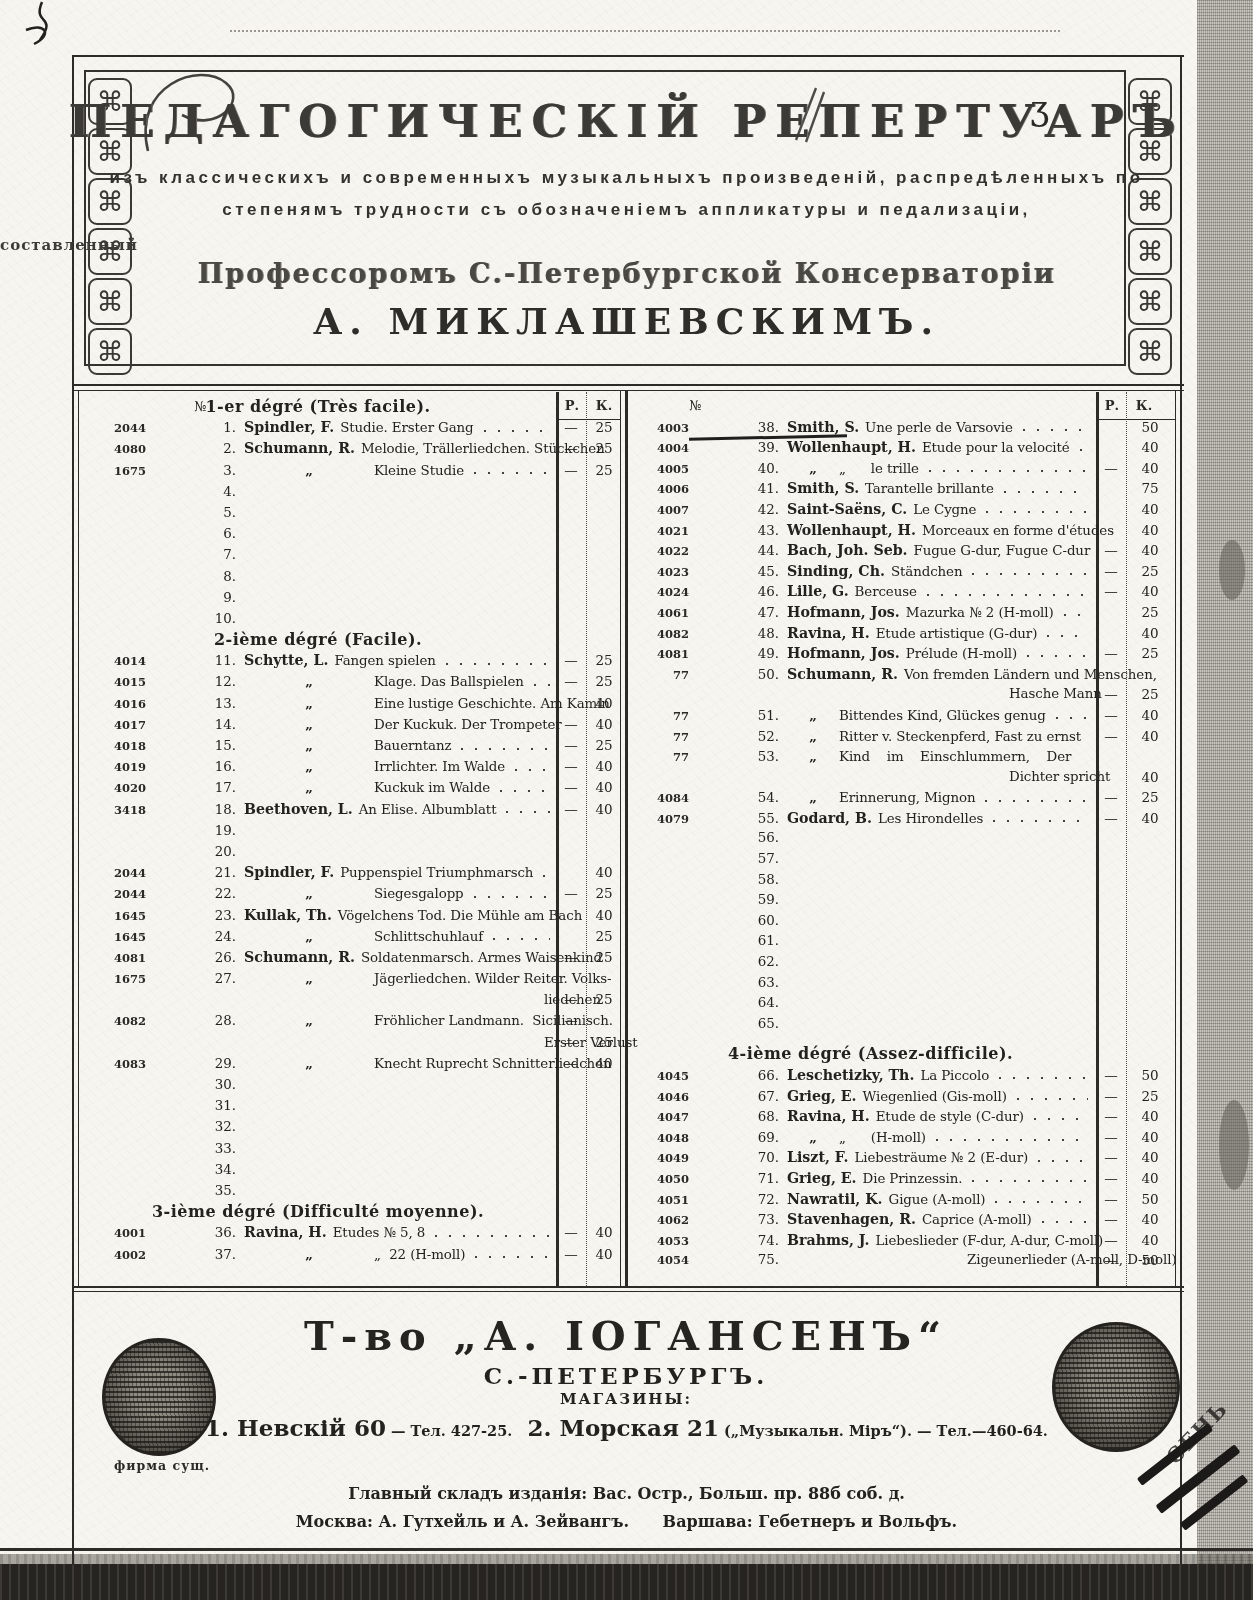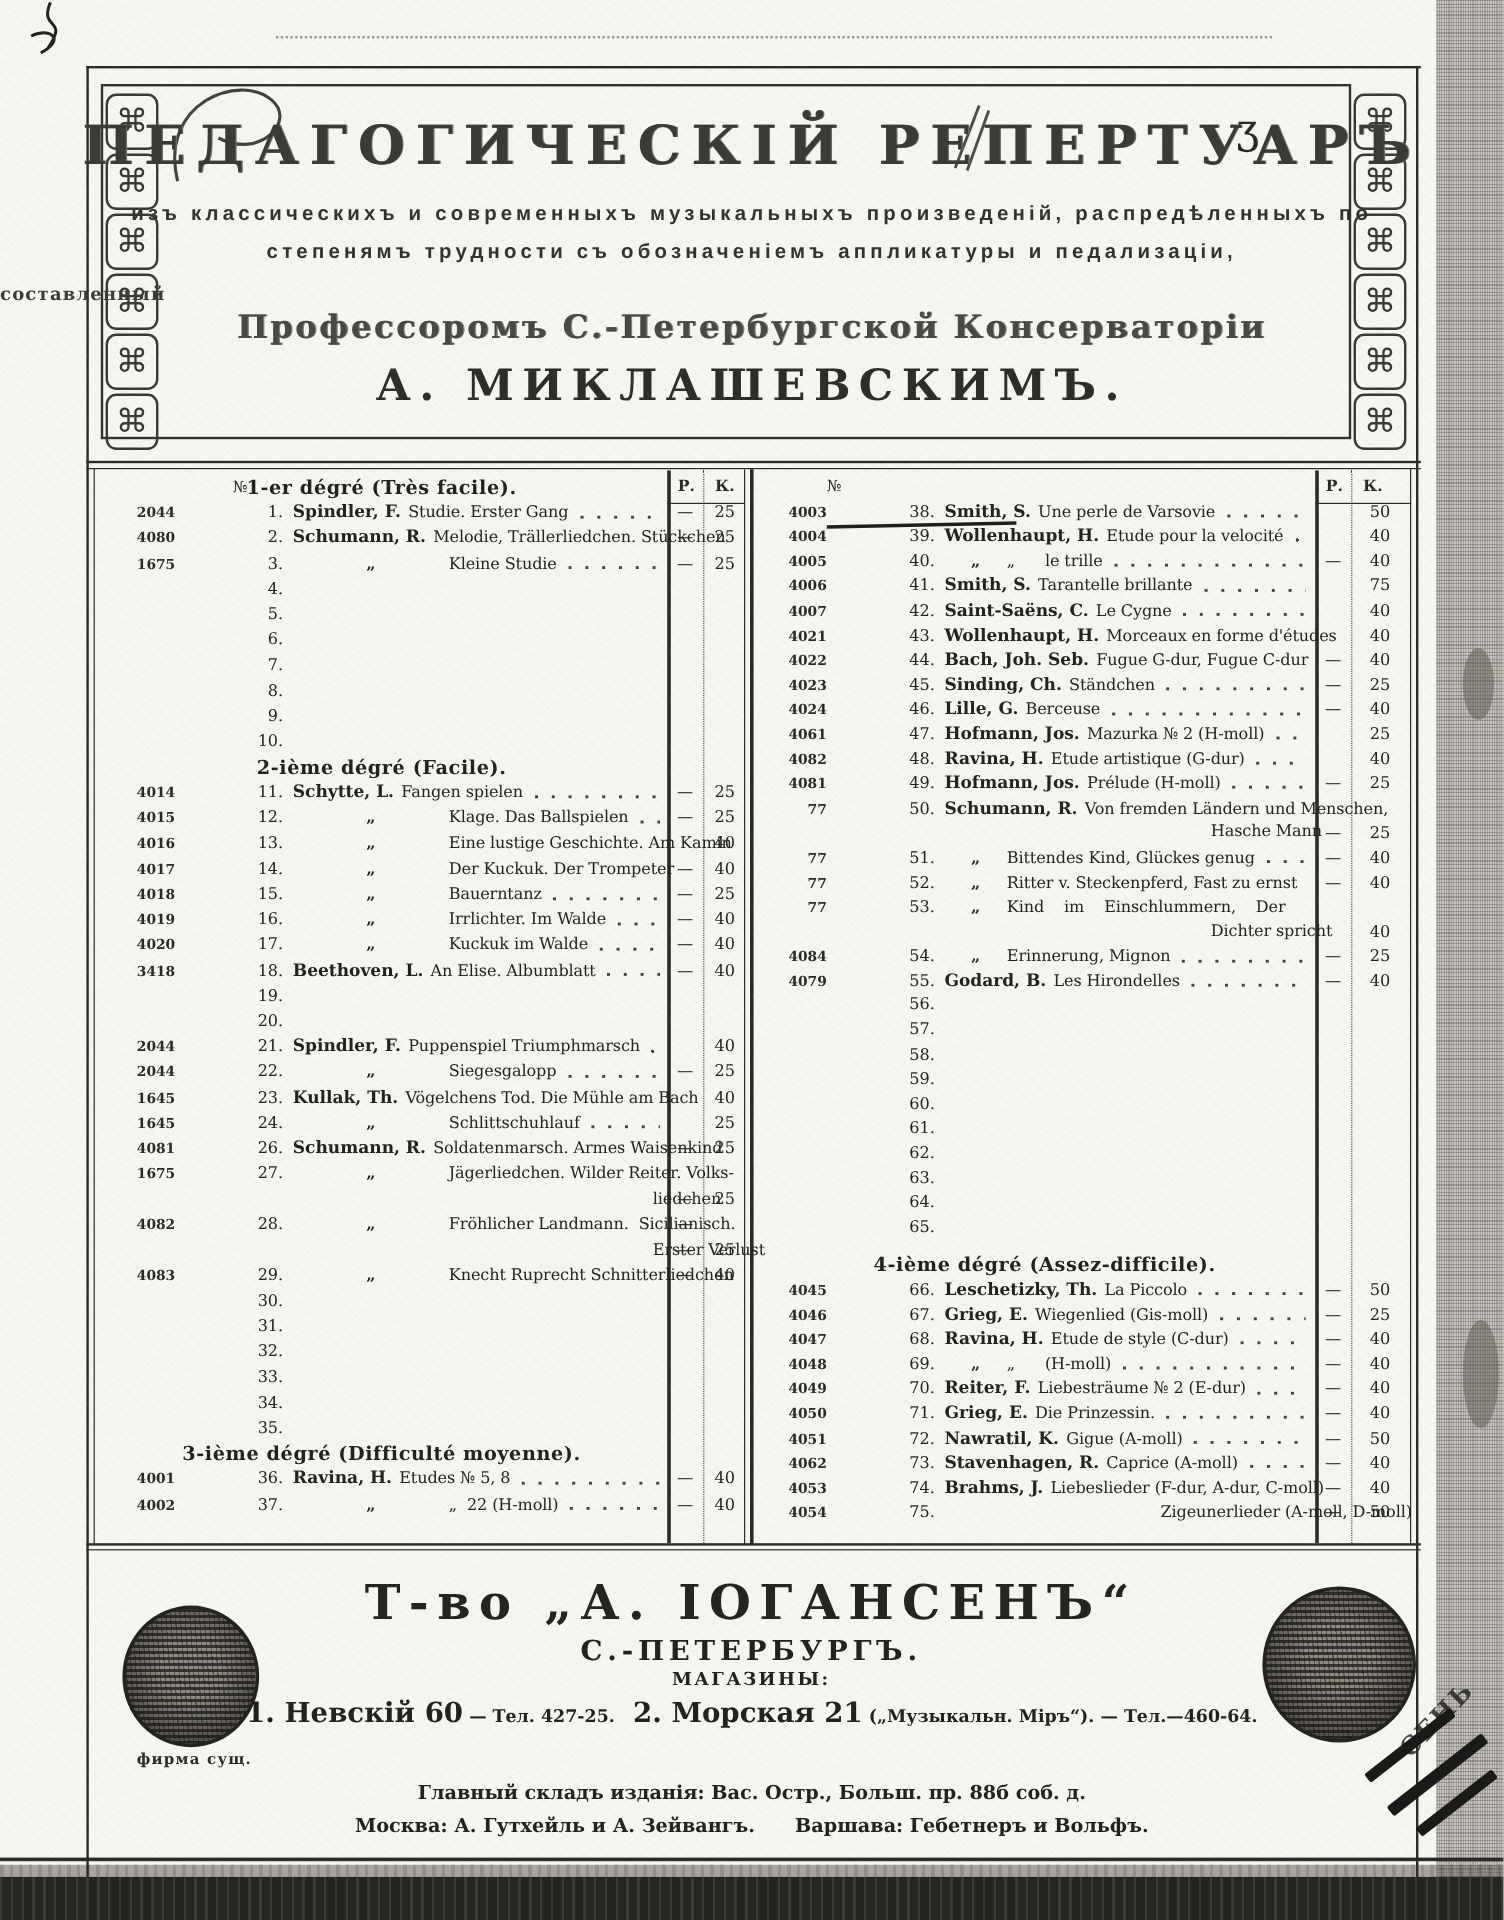--- a/index.html
+++ b/index.html
@@ -239,21 +239,21 @@
       <div class="row"><span class="rid"></span><span class="rnum">63.</span></div>
       <div class="row"><span class="rid"></span><span class="rnum">64.</span></div>
       <div class="row"><span class="rid"></span><span class="rnum">65.</span></div>
       <div class="head-line" style="margin-top: 10px;">
         <span class="head-text">4-ième dégré (Assez-difficile).</span>
       </div>
       <div class="row"><span class="rid">4045</span><span class="rnum">66.</span><span class="comp">Leschetizky, Th.</span><span class="title">La Piccolo</span><span class="lead"></span><span class="pcol">—</span><span class="kcol">50</span></div>
       <div class="row"><span class="rid">4046</span><span class="rnum">67.</span><span class="comp">Grieg, E.</span><span class="title">Wiegenlied (Gis-moll)</span><span class="lead"></span><span class="pcol">—</span><span class="kcol">25</span></div>
       <div class="row"><span class="rid">4047</span><span class="rnum">68.</span><span class="comp">Ravina, H.</span><span class="title">Etude de style (C-dur)</span><span class="lead"></span><span class="pcol">—</span><span class="kcol">40</span></div>
       <div class="row"><span class="rid">4048</span><span class="rnum">69.</span><span class="slot">„</span><span class="title">„      (H-moll)</span><span class="lead"></span><span class="pcol">—</span><span class="kcol">40</span></div>
-      <div class="row"><span class="rid">4049</span><span class="rnum">70.</span><span class="comp">Reiter, F.</span><span class="title">Liebesträume № 2 (E-dur)</span><span class="lead"></span><span class="pcol">—</span><span class="kcol">40</span></div>
+      <div class="row"><span class="rid">4049</span><span class="rnum">70.</span><span class="comp">Liszt, F.</span><span class="title">Liebesträume № 2 (E-dur)</span><span class="lead"></span><span class="pcol">—</span><span class="kcol">40</span></div>
       <div class="row"><span class="rid">4050</span><span class="rnum">71.</span><span class="comp">Grieg, E.</span><span class="title">Die Prinzessin.</span><span class="lead"></span><span class="pcol">—</span><span class="kcol">40</span></div>
       <div class="row"><span class="rid">4051</span><span class="rnum">72.</span><span class="comp">Nawratil, K.</span><span class="title">Gigue (A-moll)</span><span class="lead"></span><span class="pcol">—</span><span class="kcol">50</span></div>
       <div class="row"><span class="rid">4062</span><span class="rnum">73.</span><span class="comp">Stavenhagen, R.</span><span class="title">Caprice (A-moll)</span><span class="lead"></span><span class="pcol">—</span><span class="kcol">40</span></div>
       <div class="row"><span class="rid">4053</span><span class="rnum">74.</span><span class="comp">Brahms, J.</span><span class="title">Liebeslieder (F-dur, A-dur, C-moll)</span><span class="pcol">—</span><span class="kcol">40</span></div>
       <div class="row"><span class="rid">4054</span><span class="rnum">75.</span><span class="ind" style="width: 180px;"></span><span class="title">Zigeunerlieder (A-moll, D-moll)</span><span class="lead"></span><span class="pcol">—</span><span class="kcol">50</span></div>
     </div>
 
   <div class="abs f-company" style="left:76px;top:1312px">Т-во  „А.  ІОГАНСЕНЪ“</div>
   <div class="abs f-city" style="left:76px;top:1362px">С.-ПЕТЕРБУРГЪ.</div>
   <div class="abs f-shops" style="left:76px;top:1390px">МАГАЗИНЫ:</div>

